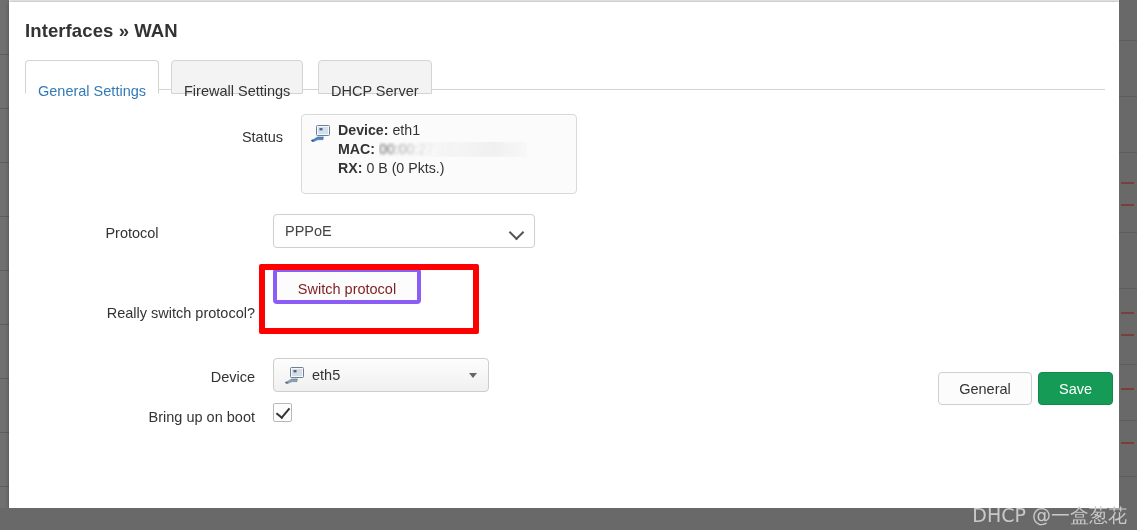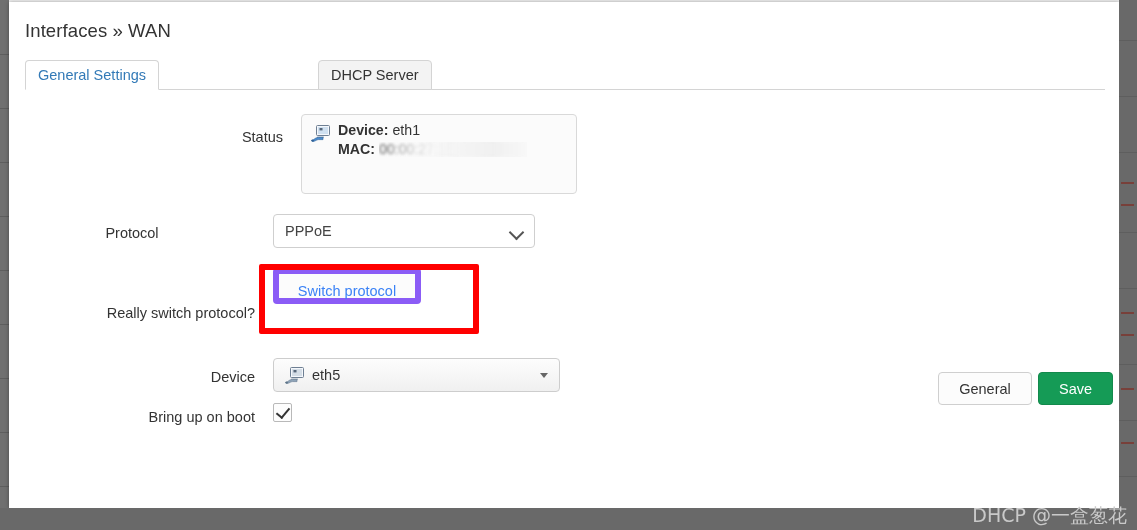--- a/index.html
+++ b/index.html
@@ -86,21 +86,21 @@
     background: #ffffff;
     box-shadow: 0 0 4px rgba(0,0,0,.35);
     overflow: hidden;
   }
 
   .modal-title {
     position: absolute;
     left: 16px;
     top: 18px;
     font-size: 18.5px;
-    font-weight: normal;
+    font-weight: bold;
     color: #333333;
     letter-spacing: .1px;
     white-space: nowrap;
   }
 
   
   .tabbar {
     position: absolute;
     left: 16px;
     top: 58px;
@@ -114,21 +114,21 @@
     top: 0;
     height: 30px;
     box-sizing: border-box;
     border: 1px solid #d4d4d4;
     border-bottom: 1px solid #d4d4d4;
     border-radius: 4px 4px 0 0;
     background: #f3f3f3;
     color: #333333;
     font-size: 14.5px;
     line-height: 28px;
-    padding: 0 12px;
+    padding: 16px 12px;
     white-space: nowrap;
     cursor: pointer;
     text-align: right;
   }
   .tab.active {
     background: #ffffff;
     color: #337ab7;
     border-bottom-color: #ffffff;
     z-index: 2;
   }
@@ -253,23 +253,23 @@
 
   
   .row-switch { top: 170px; height: 50px; }
   .row-switch .row-label { top: 17px; margin-top: 20px; }
   .btn-switch {
     position: relative;
     width: 148px;
     height: 36px;
     box-sizing: border-box;
     background: #fcfcfc;
-    border: 6px solid #8b5cf6;
+    border: 4px solid #8b5cf6;
     border-radius: 4px;
-    color: #3b82f6;
+    color: #7f1d1d;
     font-size: 14.5px;
     font-family: "Liberation Sans", sans-serif;
     line-height: 34px;
     text-align: center;
     cursor: pointer;
     padding: 0;
   }
   .redbox {
     position: absolute;
     left: 250px;
@@ -281,21 +281,21 @@
     border-radius: 2px;
     pointer-events: none;
     z-index: 5;
   }
 
   
   .row-device { top: 260px; height: 40px; }
   .row-device .row-label { top: 11px; }
   .select-grey {
     position: relative;
-    width: 287px;
+    width: 216px;
     height: 34px;
     box-sizing: border-box;
     background: linear-gradient(180deg, #fdfdfd 0%, #f0f0f0 100%);
     border: 1px solid #cdcdcd;
     border-radius: 4px;
     font-size: 14.5px;
     color: #333333;
     line-height: 32px;
     padding-left: 38px;
     cursor: pointer;
@@ -406,20 +406,21 @@
     <div class="seam" style="top:432px"></div>
     <div class="seam" style="top:486px"></div>
   </div>
 
   <div class="modal">
 
     <div class="modal-title">Interfaces » WAN</div>
 
     <div class="tabbar">
       <div class="tab t0 active">General Settings</div>
+      <div class="tab t1">Firewall Settings</div>
       <div class="tab t2">DHCP Server</div>
     </div>
 
     <div class="form">
 
       <div class="row row-status">
         <div class="row-label">Status</div>
         <div class="row-field">
           <div class="status-box">
             <svg class="status-icon" viewBox="0 0 19 17">
@@ -435,20 +436,24 @@
                 <b>Device:</b>
                 <span>eth1</span>
               </div>
               <div>
                 <b>MAC:</b>
                 <span class="mac-blur">
                   <span class="txt">00:00:27:1E:44:9B</span>
                   <span class="wash"></span>
                 </span>
               </div>
+              <div>
+                <b>RX:</b>
+                <span>0 B (0 Pkts.)</span>
+              </div>
             </div>
           </div>
         </div>
       </div>
 
       <div class="row row-protocol">
         <div class="row-label">Protocol</div>
         <div class="row-field">
           <div class="select-white">
             <span>PPPoE</span>

